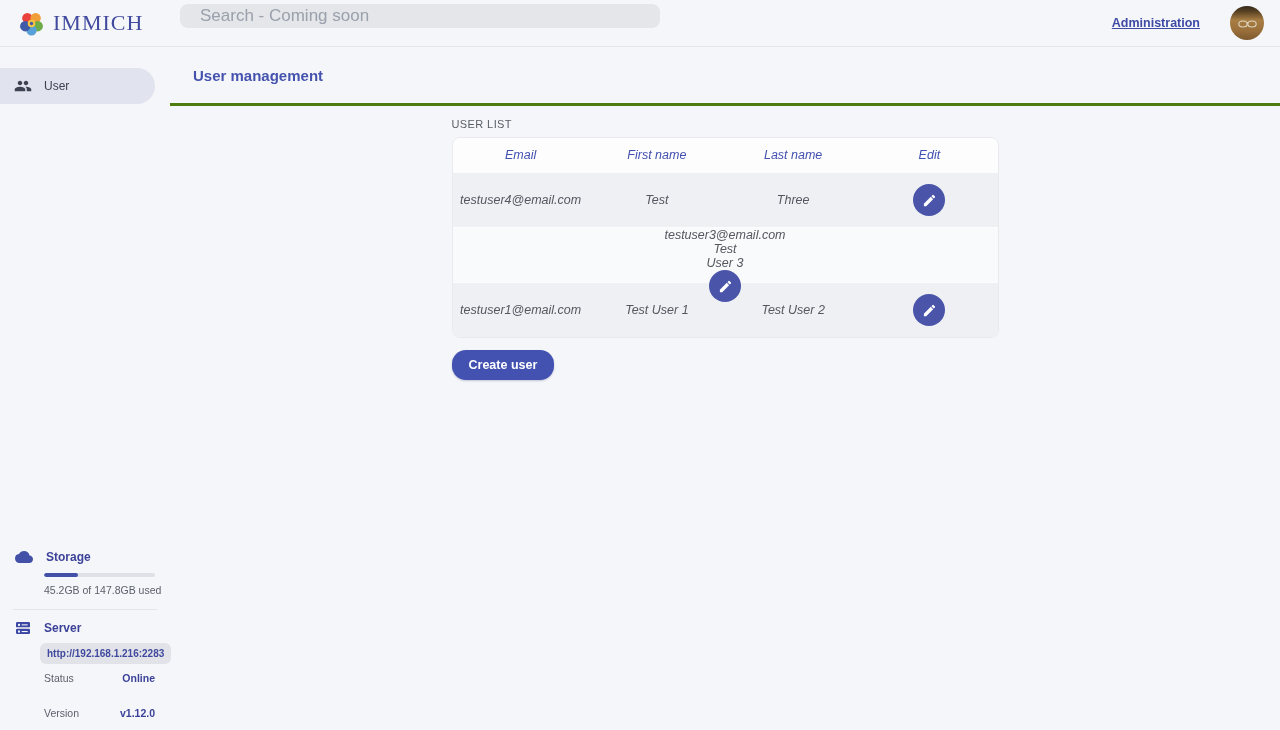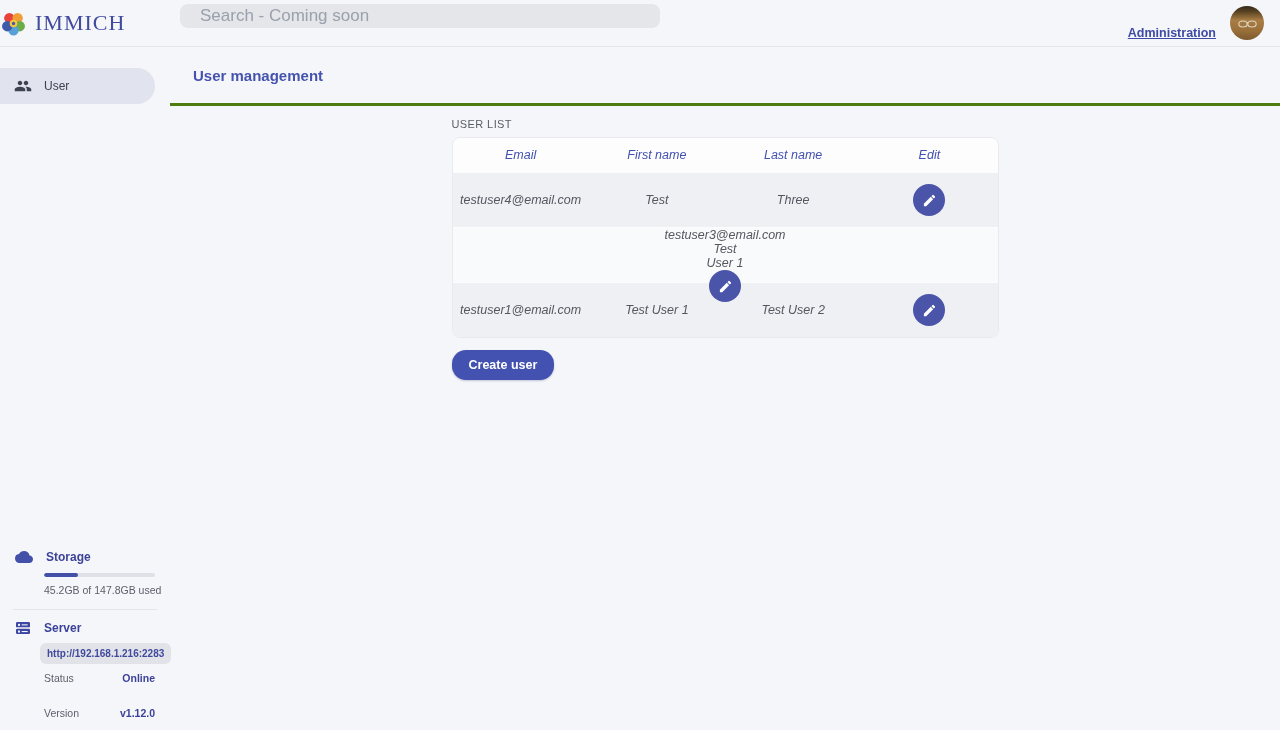--- a/index.html
+++ b/index.html
@@ -14,21 +14,21 @@
 
   
   .navbar {
     height:47px;
     display:flex;
     align-items:center;
     border-bottom:1px solid #e4e6ea;
     position:relative;
     background:#f5f6f9;
   }
-  .brand { display:flex; align-items:center; gap:8px; }
+  .brand { display:flex; align-items:center; gap:8px; padding-left:18px; }
   .brand-logo { width:27px; height:27px; }
   .brand-name {
     font-family:"Liberation Serif", serif;
     font-size:22px;
     color:#414a9e;
     letter-spacing:1px;
     font-weight:500;
   }
   .search-bar {
     position:absolute;
@@ -40,22 +40,22 @@
     padding-left:20px;
     font-size:17px;
     font-family:"Liberation Sans", sans-serif;
     color:#54575e;
     outline:none;
   }
   .search-bar::placeholder { color:#9aa0ac; }
   .nav-right {
     margin-left:auto;
     display:flex;
-    align-items:flex-end;
-    gap:14px;
+    align-items:center;
+    gap:30px;
     padding-right:16px;
   }
   .admin-link {
     font-size:12.5px;
     font-weight:bold;
     color:#3f4aa5;
     text-decoration:underline;
     cursor:pointer;
   }
   .avatar {
@@ -283,21 +283,21 @@
               <svg width="15" height="15" viewBox="0 0 24 24">
                 <path fill="#ffffff" d="M3 17.25V21h3.75L17.81 9.94l-3.75-3.75L3 17.25zM20.71 7.04a.996.996 0 0 0 0-1.41l-2.34-2.34a.996.996 0 0 0-1.41 0l-1.83 1.83 3.75 3.75 1.83-1.83z"></path>
               </svg>
             </button>
           </div>
         </div>
 
         <div class="trow shade-b">
           <div class="td">testuser3@email.com</div>
           <div class="td">Test</div>
-          <div class="td">User 1</div>
+          <div class="td">User 3</div>
           <div class="td">
             <button class="edit-btn">
               <svg width="15" height="15" viewBox="0 0 24 24">
                 <path fill="#ffffff" d="M3 17.25V21h3.75L17.81 9.94l-3.75-3.75L3 17.25zM20.71 7.04a.996.996 0 0 0 0-1.41l-2.34-2.34a.996.996 0 0 0-1.41 0l-1.83 1.83 3.75 3.75 1.83-1.83z"></path>
               </svg>
             </button>
           </div>
         </div>
 
         <div class="trow shade-a">

